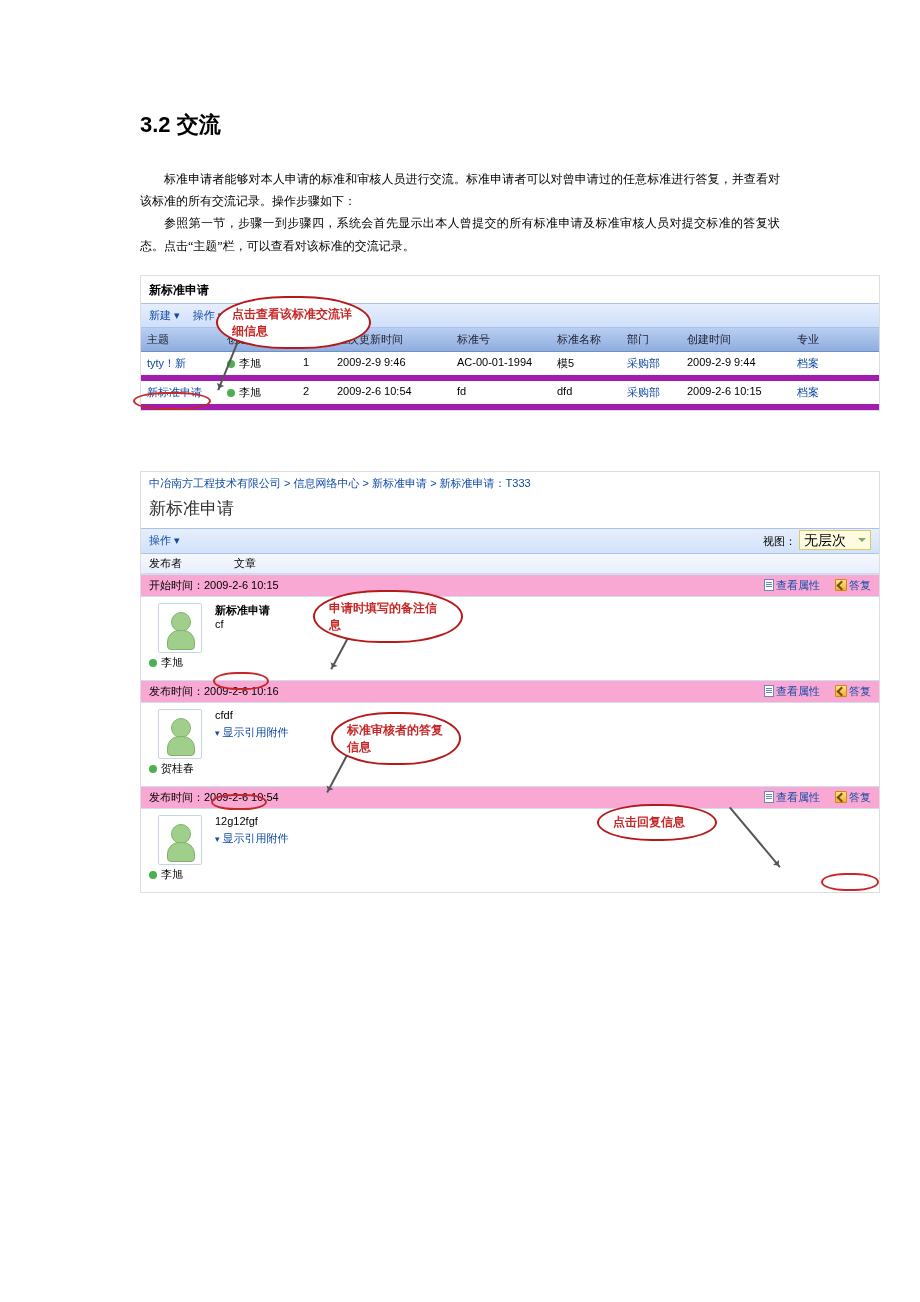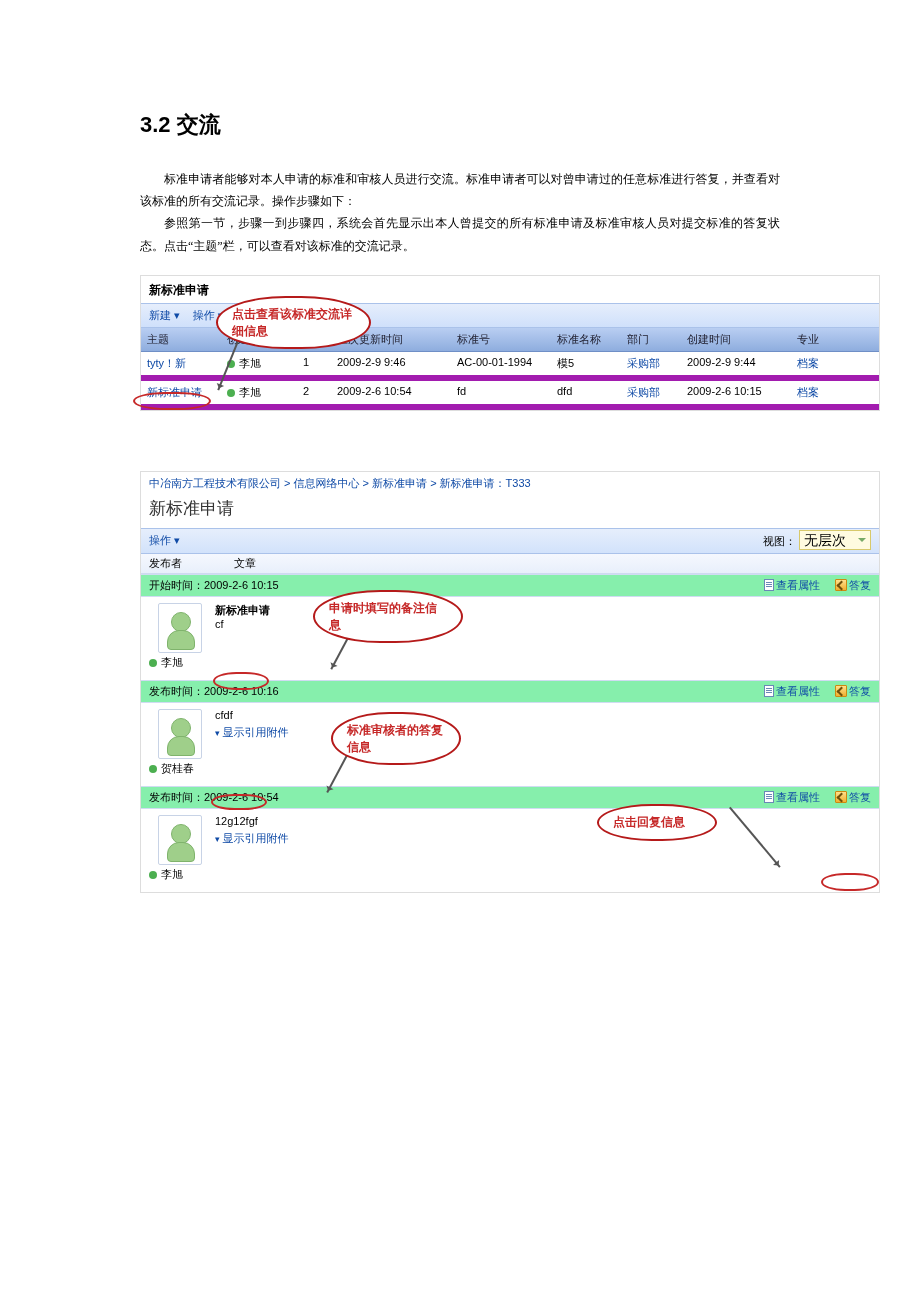--- a/index.html
+++ b/index.html
@@ -40,21 +40,21 @@
   .s2 { width: 740px; margin-top: 60px; }
   .tabs { background: linear-gradient(#f3f7fe,#e5edfb); border-bottom:1px solid #cbd7ee; padding: 3px 6px 0; font-size:11px; }
   .tabs a { color:#0f4aa6; text-decoration:none; padding:3px 8px; display:inline-block; }
   .tabs a.active { background:#fff; border:1px solid #cbd7ee; border-bottom:1px solid #fff; border-radius:3px 3px 0 0; position:relative; top:1px; }
   .bc { font-size:11px; color:#0f4aa6; padding:4px 8px; }
   .s2-title { font-size: 17px; color:#333; padding: 2px 8px 8px; }
   .s2-bar { background: linear-gradient(#e6eefc,#d2e2fb); border-top:1px solid #aac2ea; border-bottom:1px solid #aac2ea; padding:3px 8px; display:flex; justify-content:space-between; align-items:center; font-size:11px; }
   .s2-bar .ops { color:#0f4aa6; }
   .view-select { background:#fffbe0; border:1px solid #d8c96a; font-size:14px; padding:1px 24px 1px 4px; position:relative; }
   .view-select::after { content:""; position:absolute; right:4px; top:50%; margin-top:-2px; border:4px solid transparent; border-top-color:#7a6; }
-  .post-hdr { background:#86efac; border:1px solid #d0dcf2; border-left:none; border-right:none; display:flex; justify-content:space-between; padding:3px 8px; font-size:11px; }
+  .post-hdr { background:#f9a8d4; border:1px solid #d0dcf2; border-left:none; border-right:none; display:flex; justify-content:space-between; padding:3px 8px; font-size:11px; }
   .post-hdr .r a { color:#0f4aa6; text-decoration:none; margin-left:12px; }
   .post-body { display:flex; padding:4px 8px 10px; }
   .avatar-cell { width:62px; flex:none; text-align:center; font-size:11px; }
   .avatar { width:44px; height:50px; border:1px solid #c8d3e6; margin:2px auto 2px; position:relative; border-radius:2px; }
   .avatar::before { content:""; position:absolute; left:50%; top:8px; width:18px; height:18px; margin-left:-9px; border-radius:50%; background:#9fcf8a; border:1px solid #7fb36c; }
   .avatar::after  { content:""; position:absolute; left:50%; top:26px; width:26px; height:18px; margin-left:-13px; border-radius:12px 12px 4px 4px; background:#9fcf8a; border:1px solid #7fb36c; }
   .avatar-name { display:block; margin-top:2px; text-align:left; }
   .post-content { flex:1; font-size:11px; padding:2px 4px; }
   .attach-toggle { color:#0f4aa6; font-size:11px; margin-top:4px; }
   .attach-toggle::before { content:"▾"; margin-right:3px; color:#0f4aa6; font-size:9px; }

